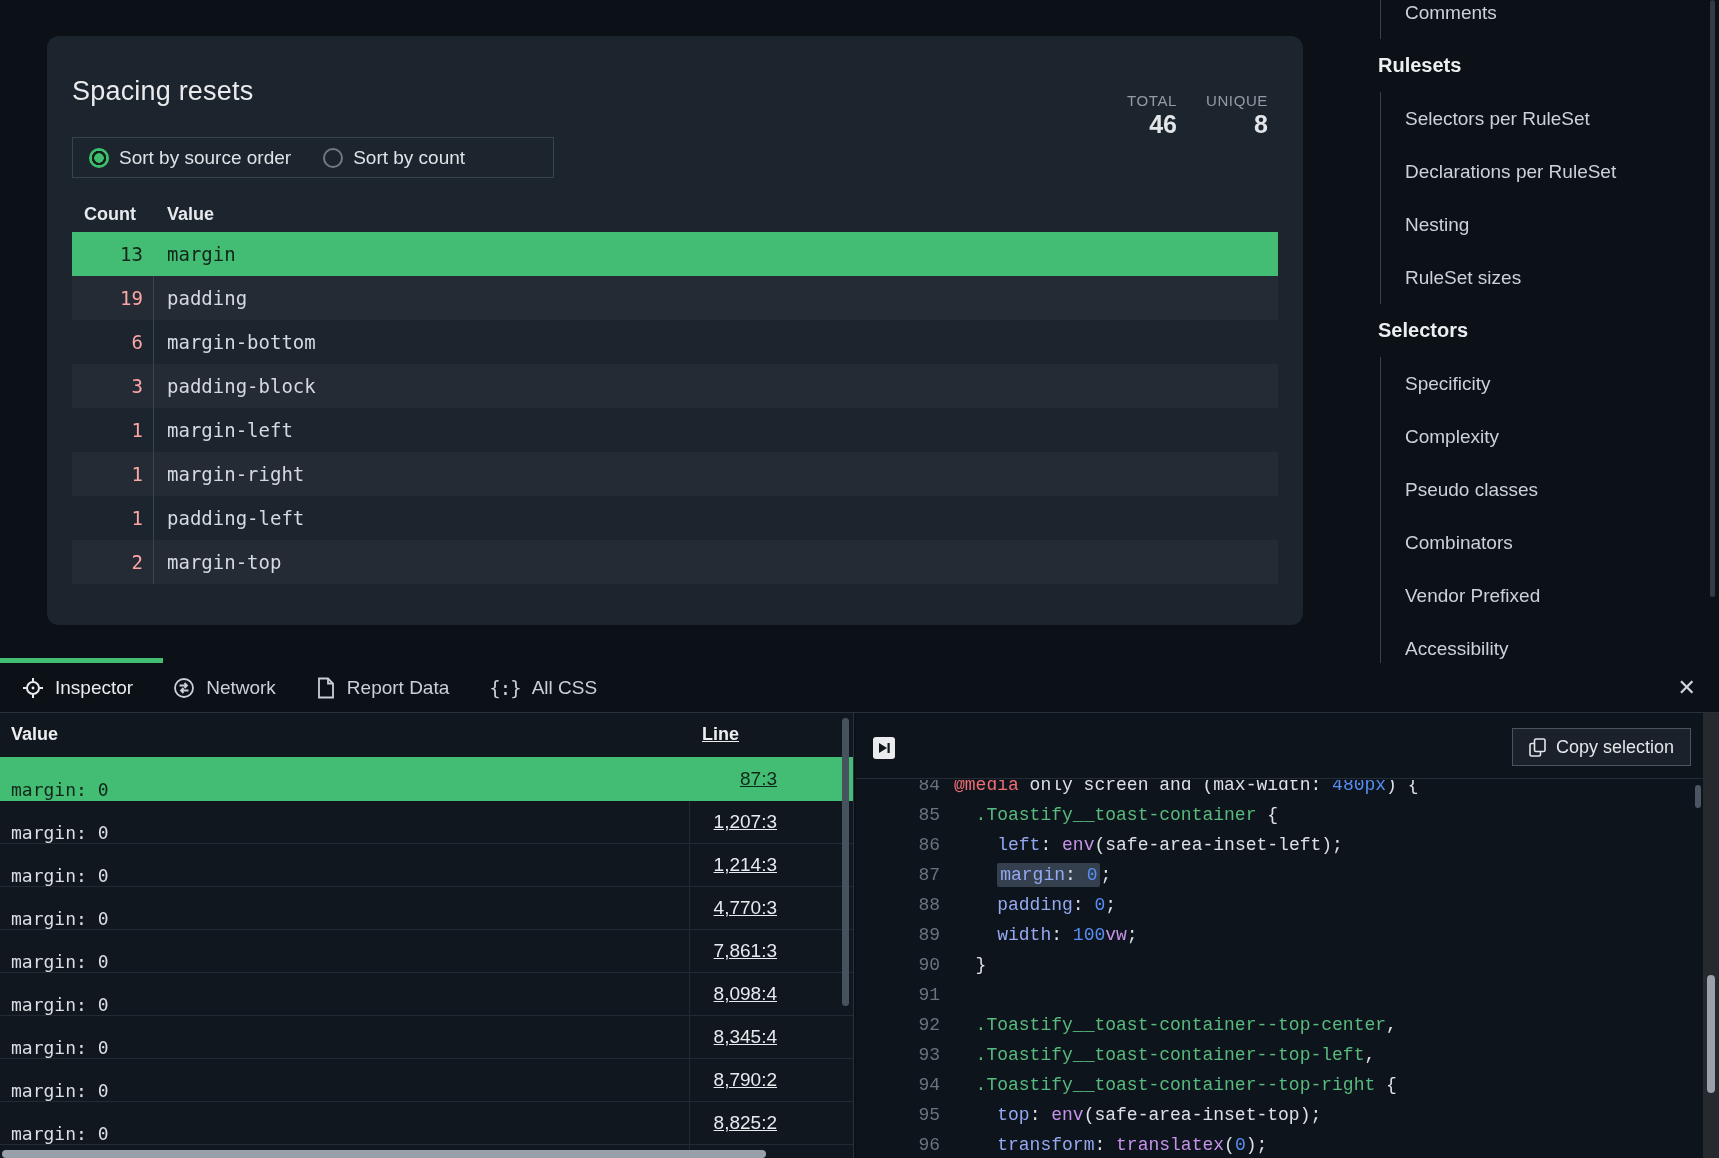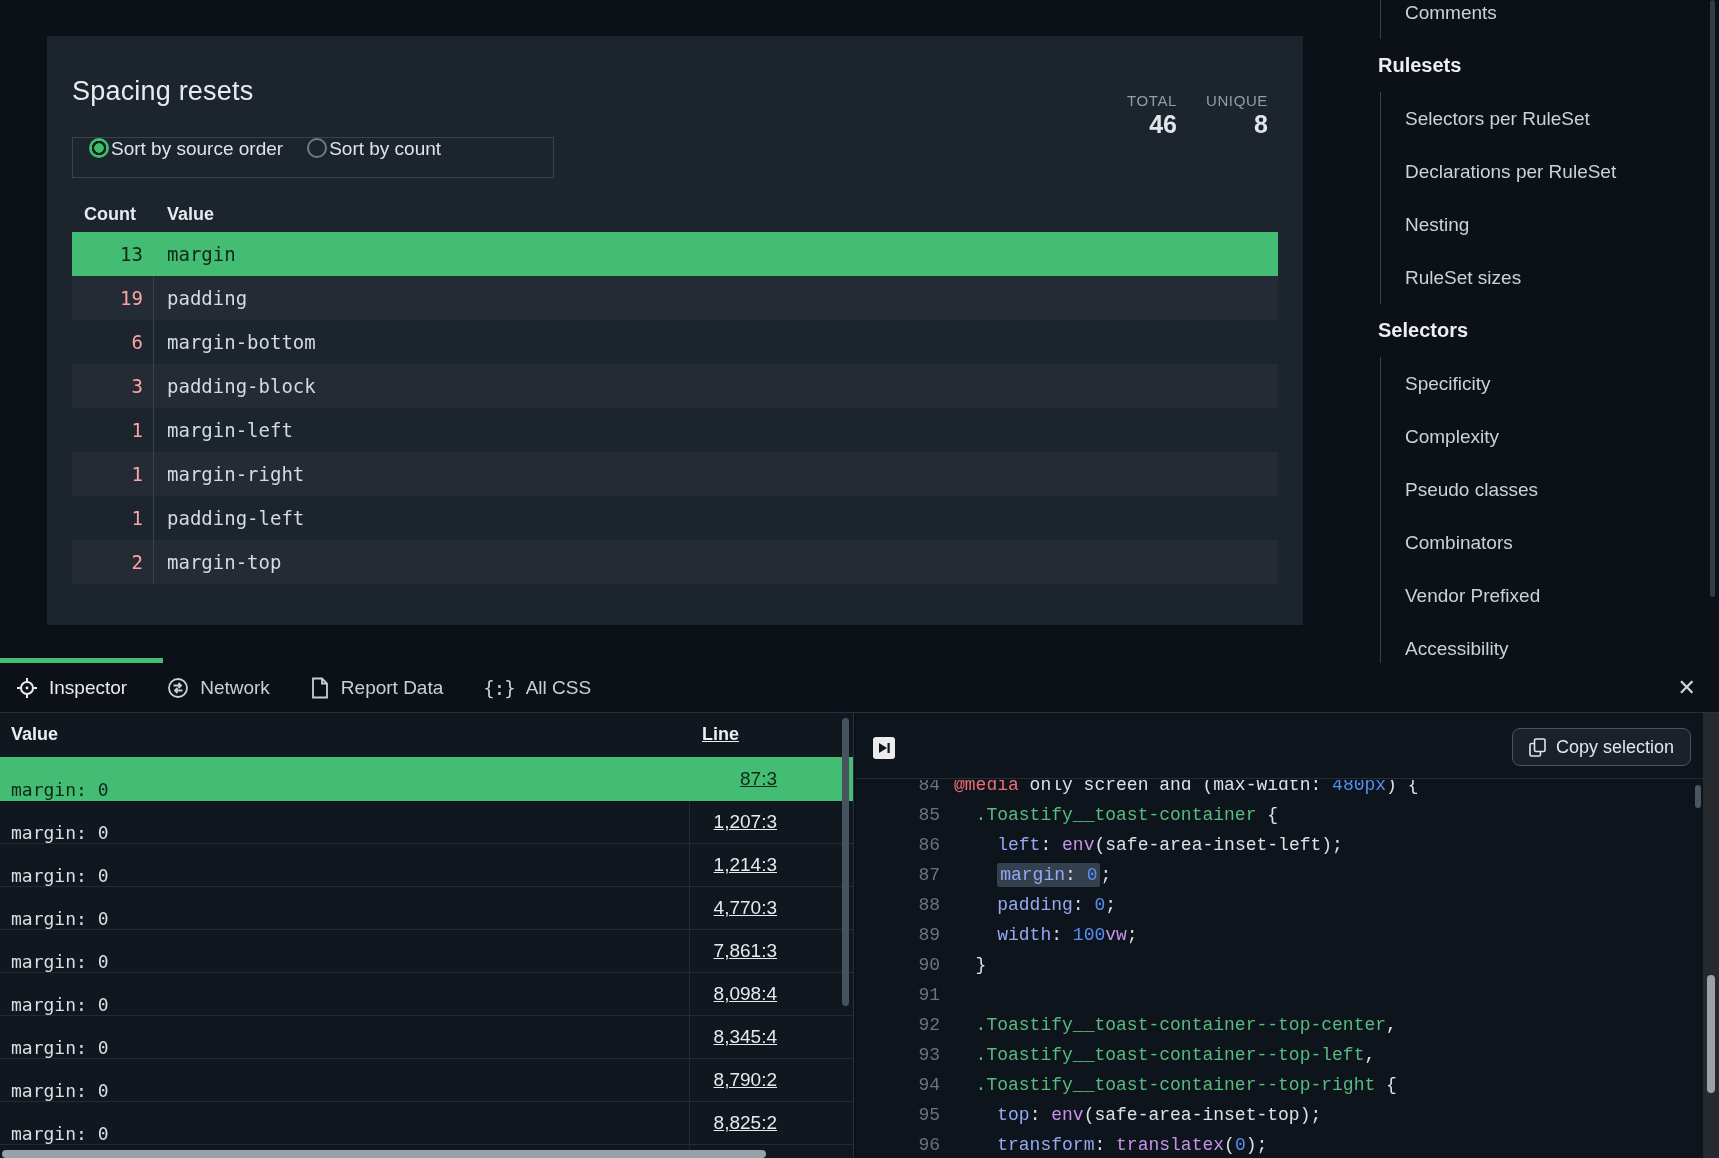--- a/index.html
+++ b/index.html
@@ -8,32 +8,32 @@
     background:#0c1117;
     font-family:"Liberation Sans", sans-serif;
     color:#e7eaec;
     position:relative;
   }
   .mono { font-family:"DejaVu Sans Mono", monospace; }
 
   
   .card {
     position:absolute; left:47px; top:36px; width:1256px; height:589px;
-    background:#1c242e; border-radius:1px;
+    background:#1c242e; border-radius:12px;
   }
   .card-title { position:absolute; left:25px; top:40px; font-size:27px; font-weight:400; color:#e9ebed; letter-spacing:.2px; }
   .stat { position:absolute; top:56px; }
   .stat-total { left:1080px; }
   .stat-unique { left:1159px; }
   .stat-label { font-size:15px; color:#939ca5; letter-spacing:.6px; }
   .stat-value { font-size:25px; font-weight:700; color:#e3e6e9; margin-top:1px;text-align:right; }
 
   .radio-group {
     position:absolute; left:25px; top:101px; width:482px; height:41px;
-    border:1px solid #39434e; display:flex; align-items:flex-start; padding:0 16px; gap:2px;
+    border:1px solid #39434e; display:flex; align-items:center; padding:0 16px; gap:10px;
   }
   .radio { width:20px; height:20px; border-radius:50%; flex:0 0 auto; }
   .radio.on { background:radial-gradient(circle,#3fbd6f 0 4.5px,#142019 5px 7px,#3fbd6f 7.5px); }
   .radio.off { border:2px solid #717a83; background:transparent; }
   .radio-label { font-size:19px; color:#dfe3e6; margin-right:22px; }
   .radio-label:last-child { margin-right:0; }
 
   .spacing-header { position:absolute; left:0; top:168px; width:100%; }
   .spacing-header .col-count { position:absolute; left:37px; width:69px; text-align:left; font-weight:700; font-size:18px; }
   .spacing-header .col-value { position:absolute; left:120px; font-weight:700; font-size:18px; }
@@ -52,21 +52,21 @@
   .side-row { height:53px; display:flex; align-items:center; position:relative; }
   .side-heading { font-size:20px; font-weight:700; color:#eceef0; padding-left:18px; }
   .side-item { font-size:19px; color:#ccd2d8; padding-left:45px; }
   .side-item::before { content:""; position:absolute; left:20px; top:0; bottom:0; width:1px; background:#39434e; }
   .side-scrollthumb { position:absolute; left:1710px; top:0; width:5px; height:597px; background:#313b45; border-radius:3px; }
 
   
   .active-tab-bar { position:absolute; left:0; top:658px; width:163px; height:5px; background:#44bd74; }
   .tab-bar {
     position:absolute; left:0; top:663px; width:1719px; height:50px;
-    display:flex; align-items:center; padding-left:16px; gap:40px;
+    display:flex; align-items:center; padding-left:22px; gap:40px;
     border-bottom:1px solid #28313b; background:#0c1117;
   }
   .tab { display:flex; align-items:center; gap:11px; font-size:19px; color:#c9d0d6; }
   .tab.active { color:#e9ebed; }
   .tab svg { display:block; }
   .brace-icon { font-family:"DejaVu Sans Mono", monospace; font-size:19px; letter-spacing:-1px; }
   .close-btn { position:absolute; right:23px; top:0; height:50px; display:flex; align-items:center; color:#cfd5da; font-size:22px; }
 
   .bottom-left {
     position:absolute; left:0; top:713px; width:853px; height:445px;
@@ -89,21 +89,21 @@
 
   .code-panel {
     position:absolute; left:856px; top:713px; width:847px; height:445px;
     background:#0e141c; overflow:hidden;
   }
   .code-toolbar { position:relative; height:66px; border-bottom:1px solid #232b34; }
   .expand-btn { position:absolute; left:17px; top:24px; width:22px; height:22px; background:#e9ebed; border-radius:3px; display:flex; align-items:center; justify-content:center; }
   .copy-btn {
     position:absolute; right:12px; top:15px; height:38px;
     display:flex; align-items:center; gap:10px; padding:0 16px;
-    border:1px solid #4a545e; border-radius:8px; background:#1a212a;
+    border:1px solid #4a545e; border-radius:0; background:#1a212a;
     font-size:18px; color:#e2e6e9;
   }
   .code-lines { position:absolute; left:0; top:67px; right:16px; bottom:0; overflow:hidden; }
   .cline { display:flex; height:30px; align-items:center; white-space:pre; font-family:Liberation Mono, monospace; font-size:18px; }
   .cline:first-child { margin-top:-10px; }
   .lineno { width:84px; text-align:right; color:#6b737c; flex:0 0 auto; }
   .ltext { margin-left:14px; color:#dce1e5; }
   .tok-plain { color:#dce1e5; }
   .tok-selector { color:#58bb7d; }
   .tok-property { color:#95a9f2; }

